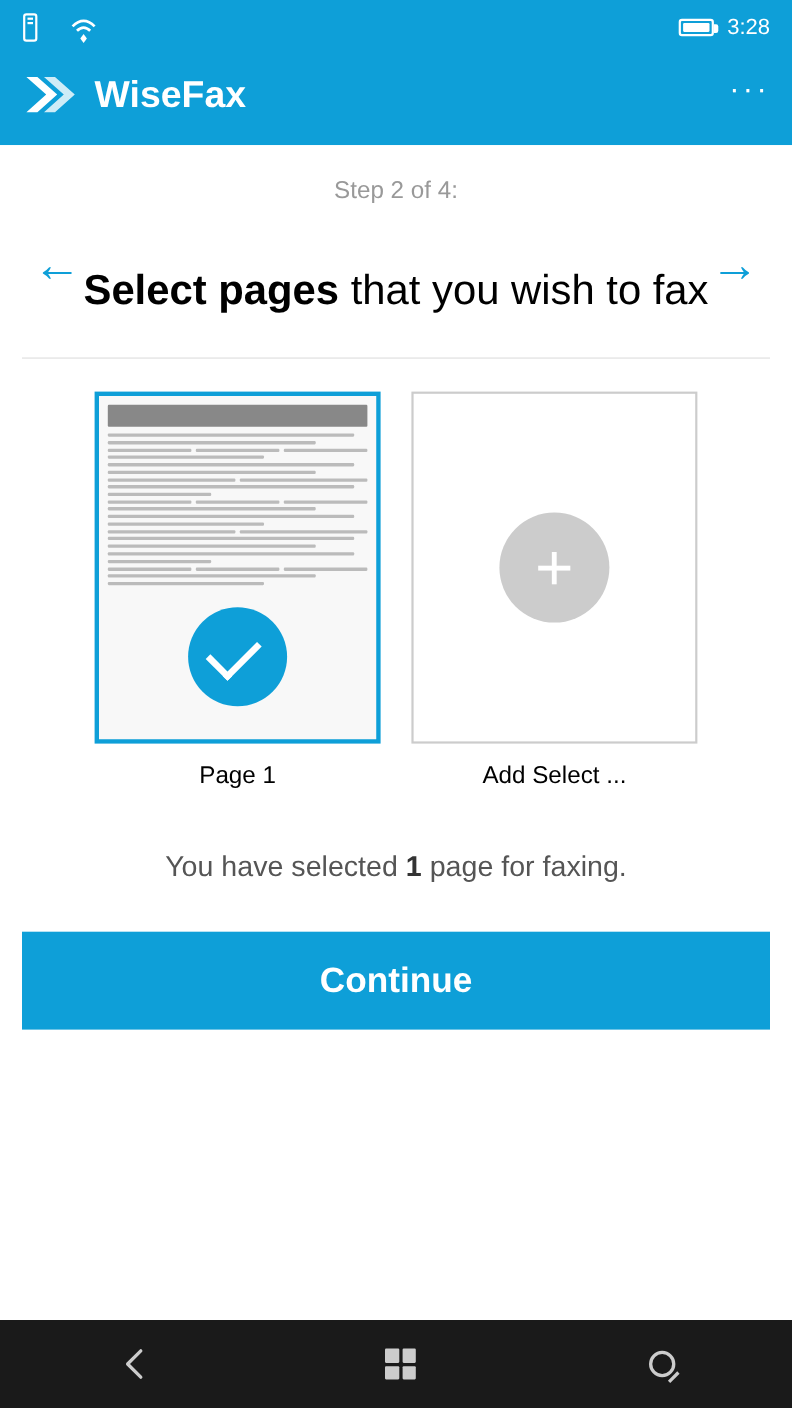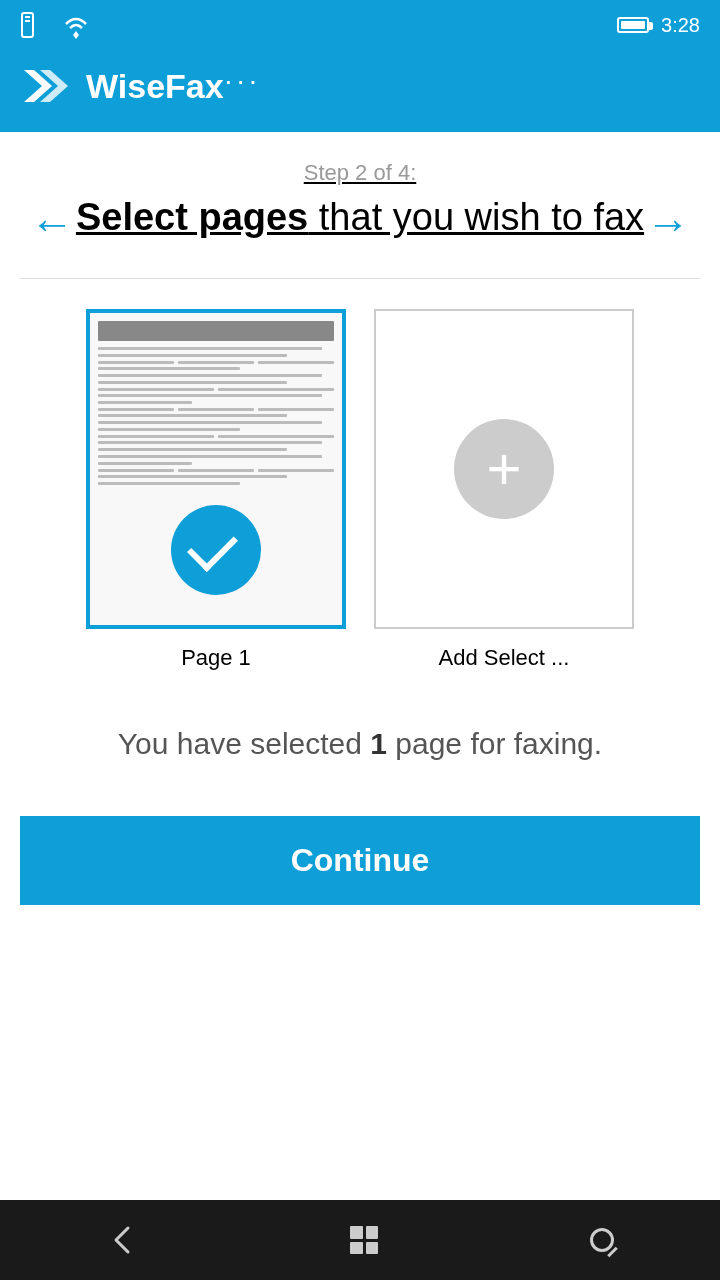--- a/index.html
+++ b/index.html
@@ -64,20 +64,21 @@
       background: white;
       border-radius: 1px;
     }
 
     
     .header {
       background: #0e9fd8;
       padding: 10px 20px 20px 20px;
       display: flex;
       align-items: center;
+      justify-content: space-between;
     }
     .header-logo {
       display: flex;
       align-items: center;
       gap: 14px;
     }
     .logo-icon {
       width: 52px;
       height: 52px;
       display: flex;
@@ -99,21 +100,20 @@
     
     .content {
       background: #fff;
       flex: 1;
     }
 
     
     .step-section {
       padding: 28px 30px 16px 30px;
       text-align: center;
-      text-decoration: underline;
     }
     .step-label {
       color: #999;
       font-size: 22px;
       margin-bottom: 8px;
     }
     .step-nav {
       display: flex;
       align-items: center;
       justify-content: center;
@@ -128,20 +128,21 @@
       position: absolute;
       user-select: none;
     }
     .nav-arrow-left { left: 0; }
     .nav-arrow-right { right: 0; }
     .step-heading-text {
       flex: 1;
       text-align: center;
       font-size: 38px;
       line-height: 1.25;
+      margin-top: 47px;
     }
 
     
     .divider {
       height: 1px;
       background: #ddd;
       margin: 10px 20px 30px 20px;
     }
 
     
@@ -258,23 +259,23 @@
     }
 
     .page-label {
       color: #000000;
       font-size: 22px;
     }
 
     
     .selection-info {
       text-align: center;
-      font-size: 30px;
+      font-size: 26px;
       color: #555;
-      padding: 20px 40px 50px 40px;
+      padding: 20px 40px 40px 40px;
       line-height: 1.5;
     }
     .selection-info strong {
       color: #333;
       font-weight: 700;
     }
 
     
     .continue-btn {
       background: #0e9fd8;

